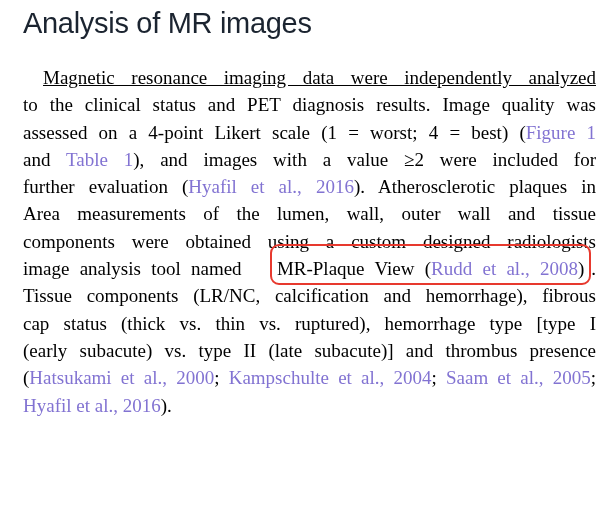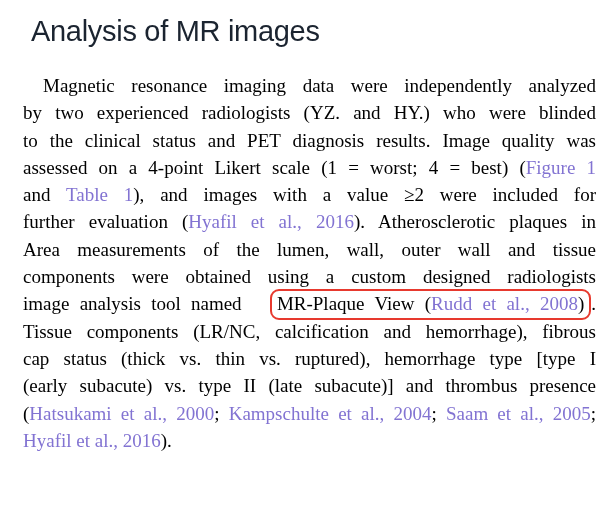--- a/index.html
+++ b/index.html
@@ -8,21 +8,21 @@
     background: #ffffff;
     overflow: hidden;
   }
   .page {
     box-sizing: border-box;
     width: 601px; height: 513px;
     padding: 6px 5px 0 23px;
     background: var(--background, #ffffff);
   }
   .heading {
-    margin: 8px;
+    margin: 0;
     font-family: "Liberation Sans", sans-serif;
     font-weight: 400;
     font-size: 29px;
     line-height: 34px;
     letter-spacing: -0.3px;
     color: var(--heading-text, #1b2430);
   }
   .para {
     margin-top: 24px;
     width: 573px;
@@ -30,43 +30,42 @@
     font-size: 19px;
     line-height: 27.3px;
     color: var(--body-text, #000000);
   }
   .jl {
     height: 27.3px;
     text-align: justify;
     text-align-last: justify;
     white-space: normal;
   }
-  .jl.first { text-indent: 20px; }
+  .jl.first { text-indent: 20px; text-decoration: underline; }
   .jl.last  { text-align: center; text-align-last: left; }
   .cite {
     color: var(--link, #8273d2);
     text-decoration: none;
     cursor: pointer;
   }
   .annot {
     border: 2px solid var(--annotation-box, #e7392e);
     border-radius: 9px;
-    padding: 2px 5px 4px 5px;
+    padding: 12px 5px 4px 5px;
     margin-left: 18px;
   }
 </style>
 </head>
 <body>
 
 <div class="page">
   <h1 class="heading">Analysis of MR images</h1>
 
   <div class="para">
     <div class="jl first"><span>Magnetic resonance imaging data were independently analyzed</span></div>
-    <div class="jl"><span>by two experienced radiologists (YZ. and HY.) who were blinded</span></div>
     <div class="jl"><span>to the clinical status and PET diagnosis results. Image quality was</span></div>
     <div class="jl"><span>assessed on a 4-point Likert scale (1 = worst; 4 = best) (</span><a class="cite">Figure 1</a></div>
     <div class="jl"><span>and </span><a class="cite">Table 1</a><span>), and images with a value ≥2 were included for</span></div>
     <div class="jl"><span>further evaluation (</span><a class="cite">Hyafil et al., 2016</a><span>). Atherosclerotic plaques in</span></div>
     <div class="jl"><span>Area measurements of the lumen, wall, outer wall and tissue</span></div>
     <div class="jl"><span>components were obtained using a custom designed radiologists</span></div>
     <div class="jl"><span>image analysis tool named </span><span class="annot"><span>MR-Plaque View (</span><a class="cite">Rudd et al., 2008</a><span>)</span></span><span>.</span></div>
     <div class="jl"><span>Tissue components (LR/NC, calcification and hemorrhage), fibrous</span></div>
     <div class="jl"><span>cap status (thick vs. thin vs. ruptured), hemorrhage type [type I</span></div>
     <div class="jl"><span>(early subacute) vs. type II (late subacute)] and thrombus presence</span></div>

